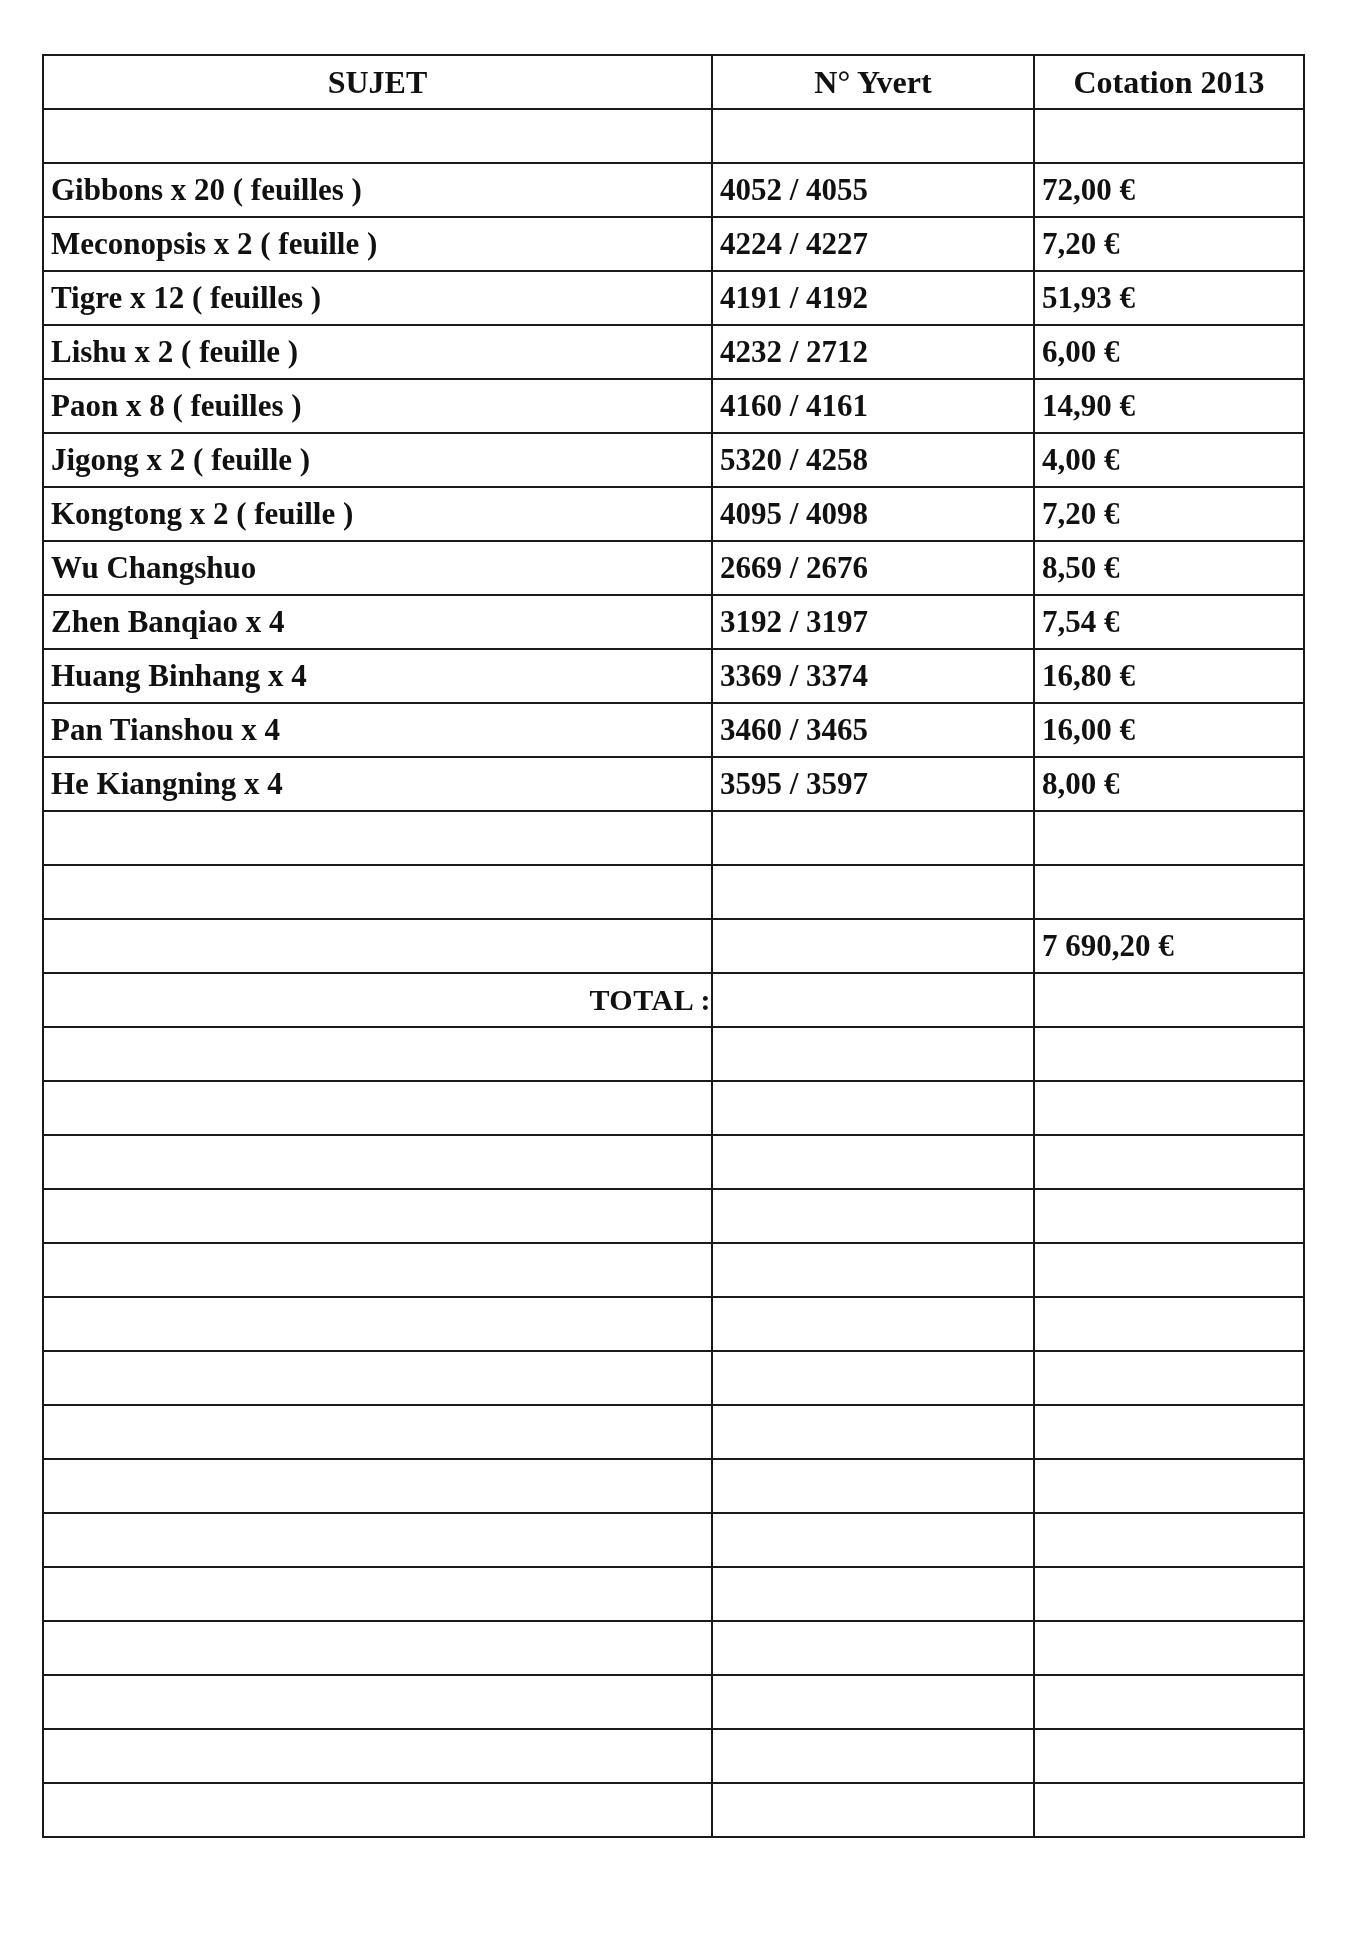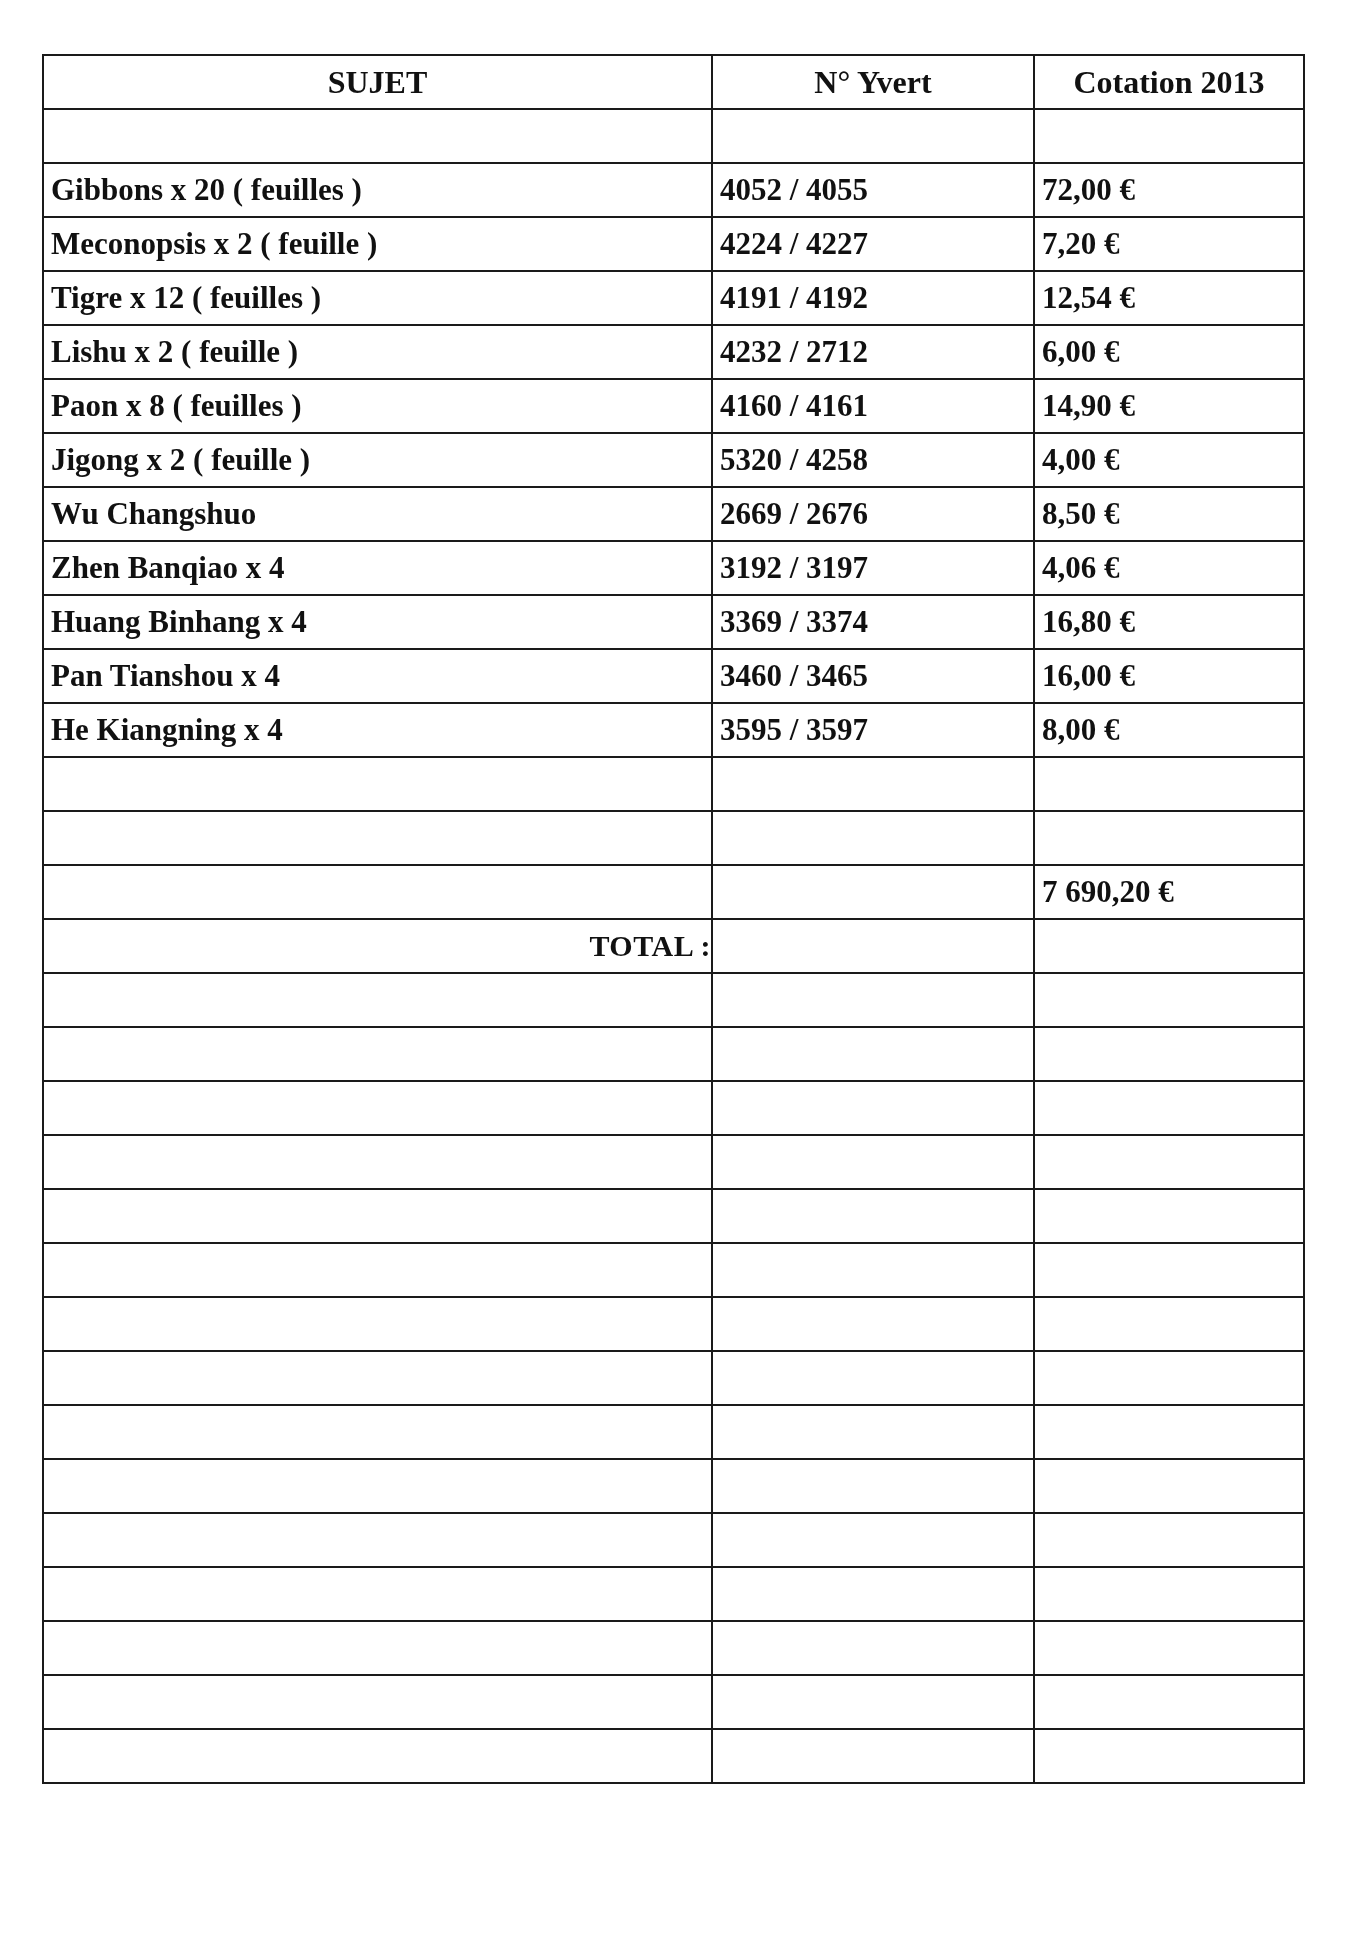--- a/index.html
+++ b/index.html
@@ -82,46 +82,51 @@
         <td>72,00 €</td>
       </tr>
       <tr>
         <td>Meconopsis x 2 ( feuille )</td>
         <td>4224 / 4227</td>
         <td>7,20 €</td>
       </tr>
       <tr>
         <td>Tigre x 12 ( feuilles )</td>
         <td>4191 / 4192</td>
-        <td>12,54 €</td>
+        <td>51,93 €</td>
       </tr>
       <tr>
         <td>Lishu x 2 ( feuille )</td>
         <td>4232 / 2712</td>
         <td>6,00 €</td>
       </tr>
       <tr>
         <td>Paon x 8 ( feuilles )</td>
         <td>4160 / 4161</td>
         <td>14,90 €</td>
       </tr>
       <tr>
         <td>Jigong x 2 ( feuille )</td>
         <td>5320 / 4258</td>
         <td>4,00 €</td>
       </tr>
       <tr>
+        <td>Kongtong x 2 ( feuille )</td>
+        <td>4095 / 4098</td>
+        <td>7,20 €</td>
+      </tr>
+      <tr>
         <td>Wu Changshuo</td>
         <td>2669 / 2676</td>
         <td>8,50 €</td>
       </tr>
       <tr>
         <td>Zhen Banqiao x 4</td>
         <td>3192 / 3197</td>
-        <td>4,06 €</td>
+        <td>7,54 €</td>
       </tr>
       <tr>
         <td>Huang Binhang x 4</td>
         <td>3369 / 3374</td>
         <td>16,80 €</td>
       </tr>
       <tr>
         <td>Pan Tianshou x 4</td>
         <td>3460 / 3465</td>
         <td>16,00 €</td>

